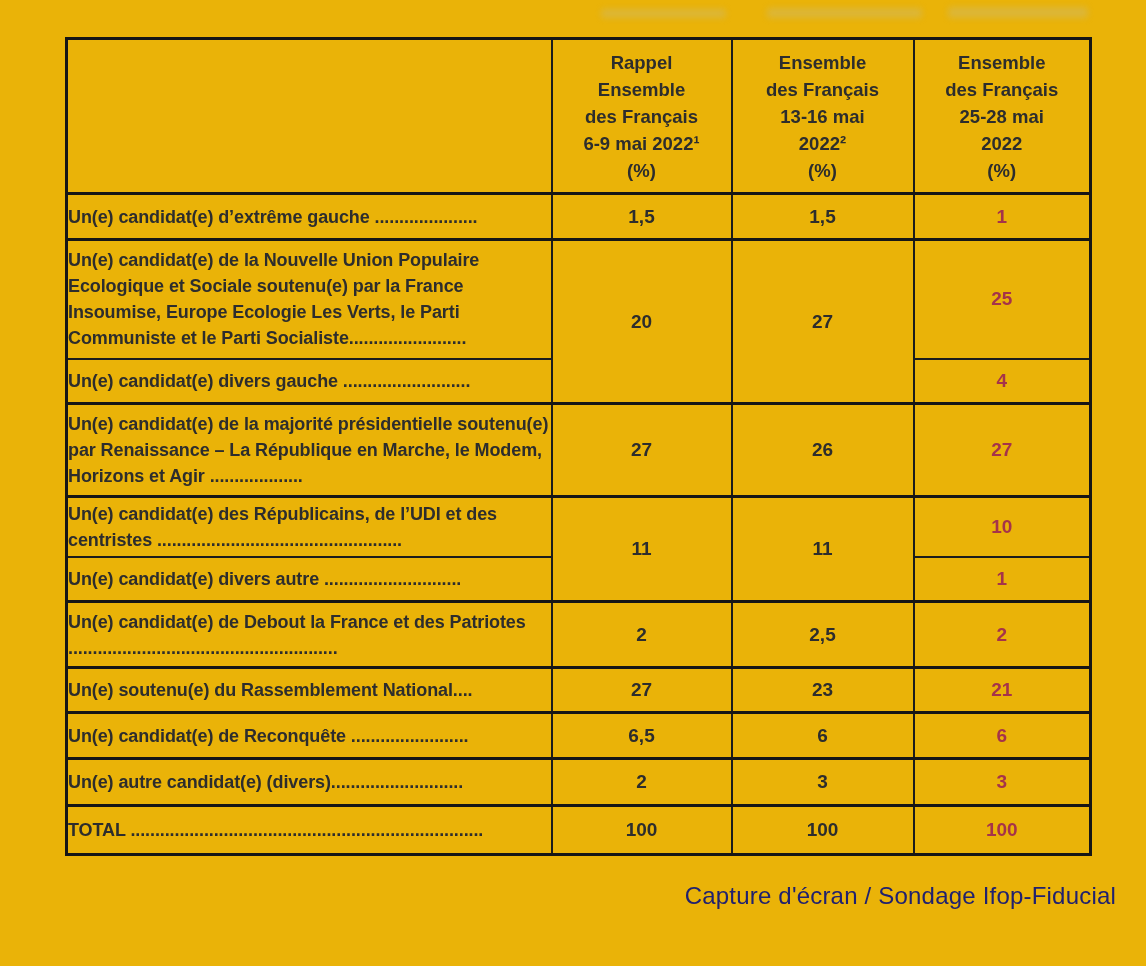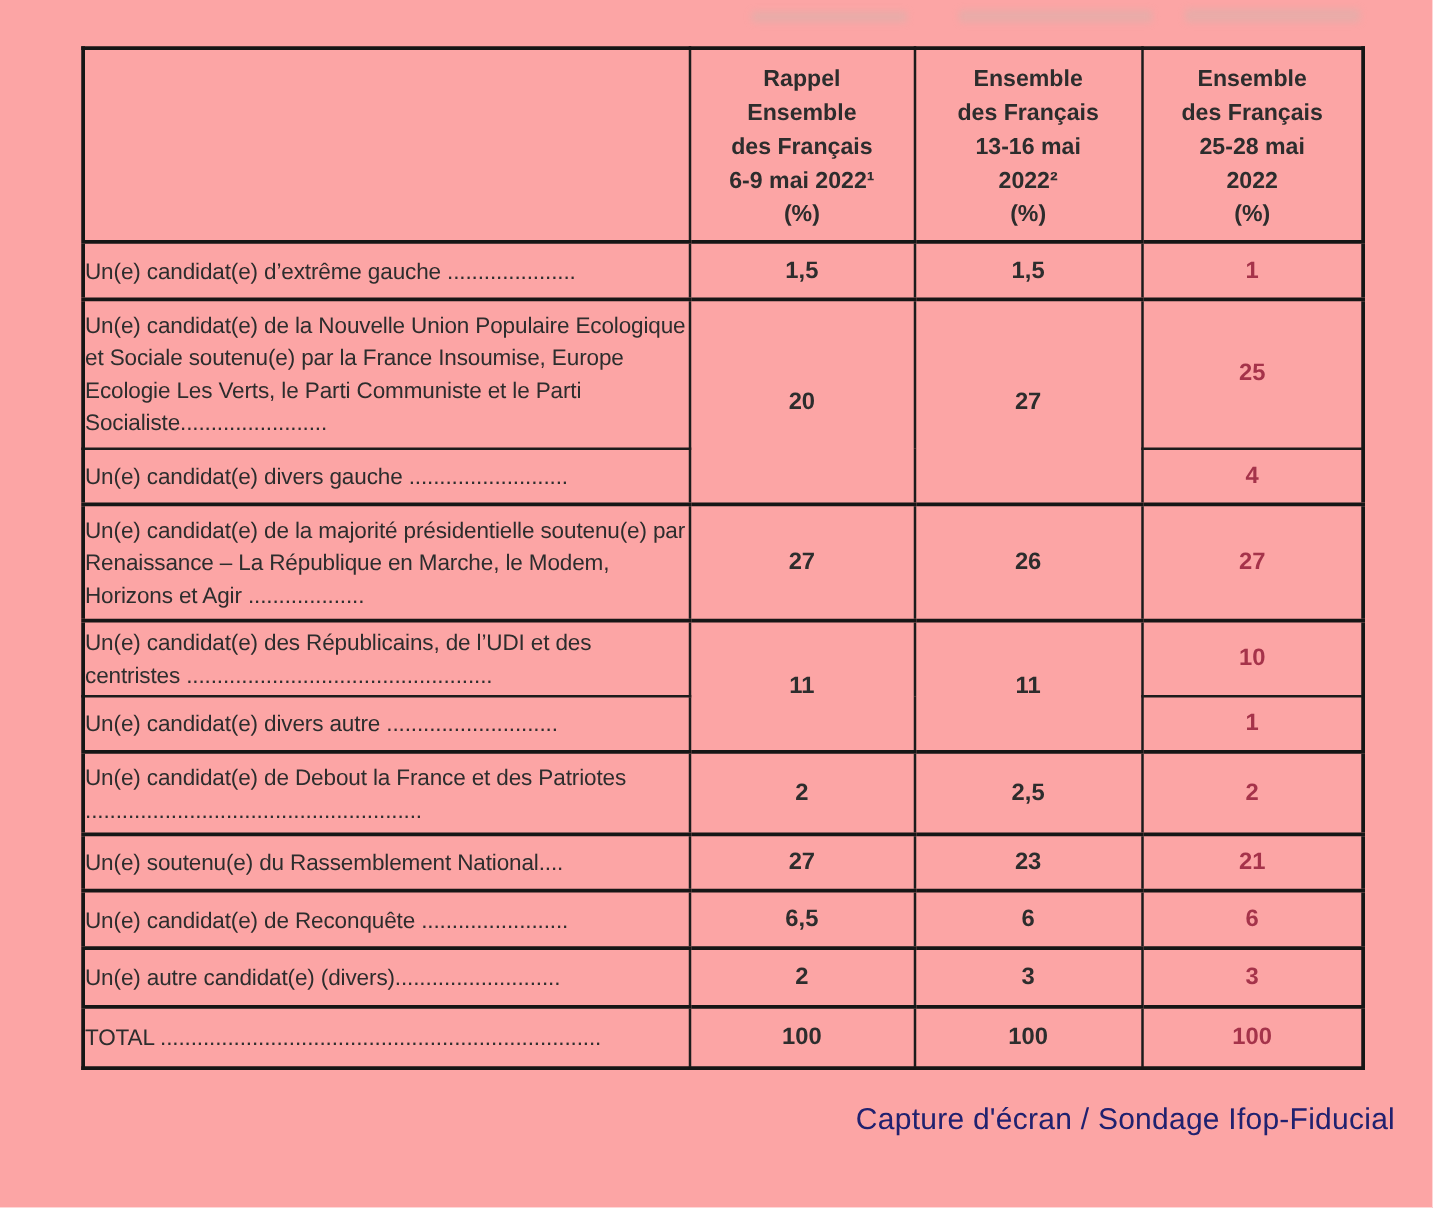--- a/index.html
+++ b/index.html
@@ -9,21 +9,21 @@
   }
   body {
     width: 1146px;
     height: 966px;
     position: relative;
     font-family: "Liberation Sans", sans-serif;
   }
   .page {
     position: absolute;
     inset: 0;
-    background: #fca5a5;
+    background: #eab308;
   }
   
   .smudge {
     position: absolute;
     background: rgba(183, 192, 178, 0.28);
     filter: blur(3px);
     border-radius: 3px;
   }
   .smudge.s1 { left: 601px; top: 9px;  width: 125px; height: 9px; }
   .smudge.s2 { left: 767px; top: 8px;  width: 155px; height: 10px; }
@@ -69,21 +69,21 @@
   tr.r8  { height: 45px; }
   tr.r9  { height: 46px; }
   tr.r10 { height: 47px; }
   tr.r11 { height: 49px; }
 
   
   tr.grp td { border-top: 3px solid #161616; }
 
   td.lbl {
     font-size: 18px;
-    font-weight: 400;
+    font-weight: 700;
     color: #2d2d2d;
     text-align: left;
     vertical-align: middle;
     padding: 4px 6px 4px 7px;
     line-height: 26px;
     letter-spacing: -0.1px;
   }
   td.val {
     font-size: 19px;
     font-weight: 700;

